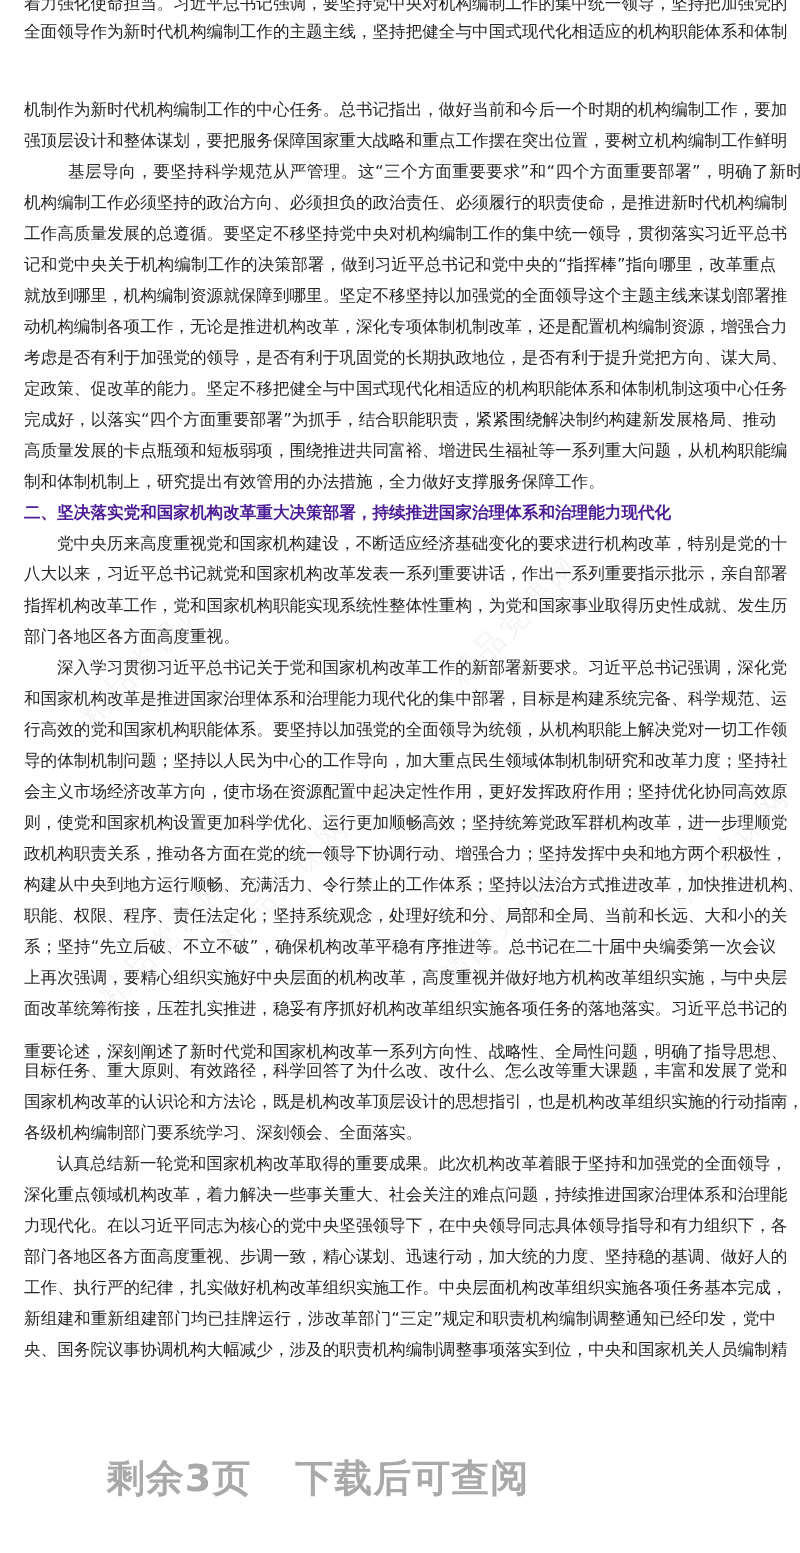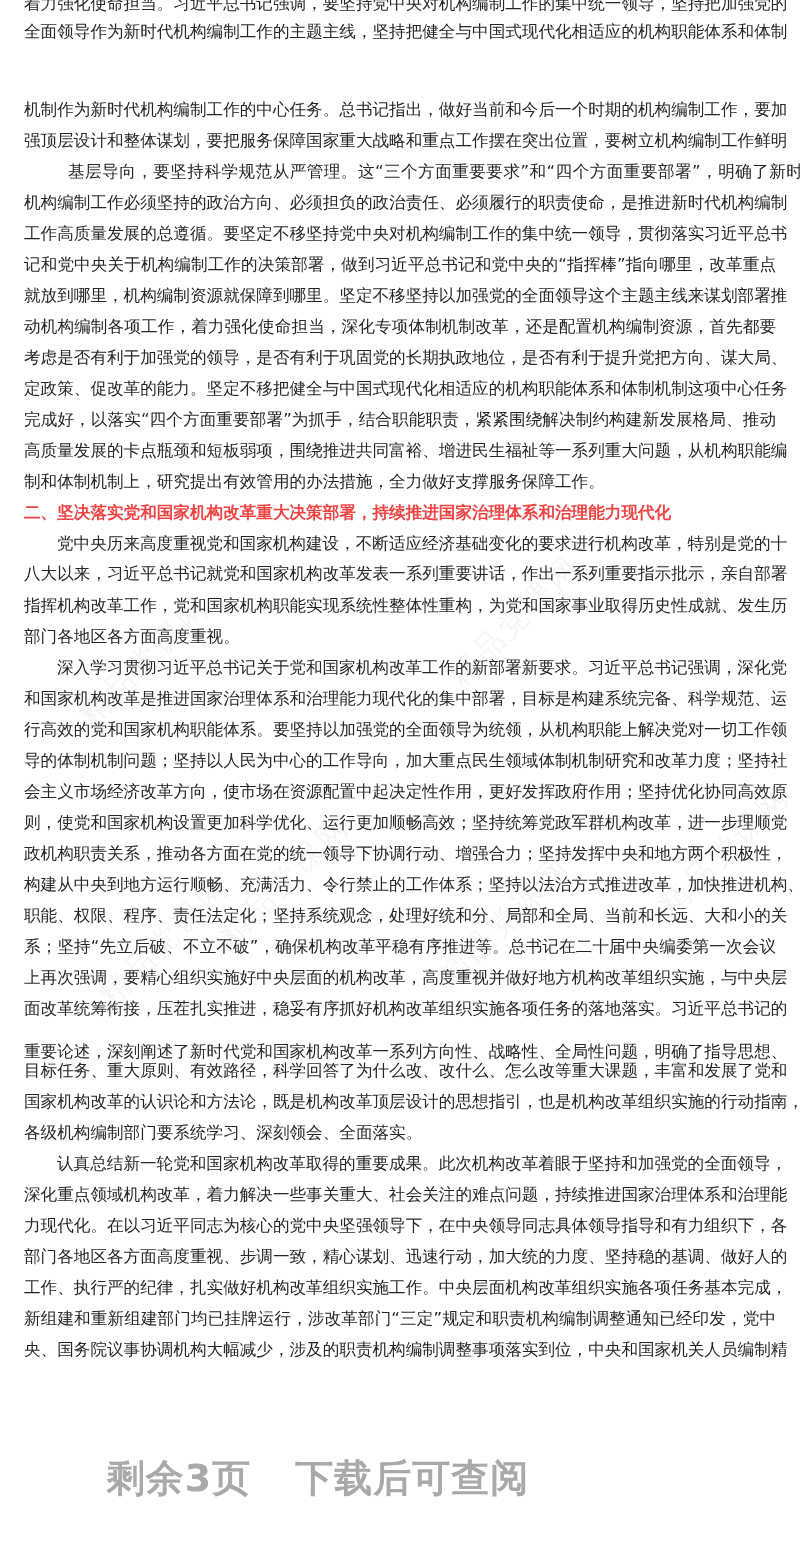--- a/index.html
+++ b/index.html
@@ -3,21 +3,21 @@
 <meta charset="utf-8">
 <style>
   html, body { margin: 0; padding: 0; background: #ffffff; }
   body { width: 800px; height: 1553px; position: relative; overflow: hidden;
          font-family: "DejaVu Sans", "Liberation Sans", sans-serif; color: #222; }
   .page { position: absolute; left: 0; top: 0; width: 800px; height: 1553px; }
   .line { position: absolute; left: 24px; width: 752px; font-size: 16.6px; line-height: 20px;
           white-space: nowrap; text-align: justify; text-align-last: justify; color: #262626; }
   .line.last { text-align-last: left; }
   .line.indent { left: 57px; width: 719px; }
-  .line.heading { font-weight: bold; text-align-last: left; color: #ef4444; }
+  .line.heading { font-weight: bold; text-align-last: left; color: #4c1d95; }
   .watermark { position: absolute; font-size: 30px; color: rgba(0,0,0,0.045);
                transform: rotate(-45deg); white-space: nowrap; pointer-events: none; letter-spacing: 4px; }
   .more-banner { position: absolute; left: 0; top: 1453px; width: 636px; text-align: center;
                  font-size: 38px; font-weight: bold; color: #a9a9a9; letter-spacing: 1px; }
   .more-banner span { margin: 0 22px; }
 </style>
 </head>
 <body>
 
 <div class="page">
@@ -35,21 +35,21 @@
   </div>
 
   <div>
     <div class="line" style="top:100px;">机制作为新时代机构编制工作的中心任务。总书记指出，做好当前和今后一个时期的机构编制工作，要加</div>
     <div class="line" style="top:131px;">强顶层设计和整体谋划，要把服务保障国家重大战略和重点工作摆在突出位置，要树立机构编制工作鲜明</div>
     <div class="line" style="top:162px;margin-left:44px;">基层导向，要坚持科学规范从严管理。这“三个方面重要要求”和“四个方面重要部署”，明确了新时代</div>
     <div class="line" style="top:193px;">机构编制工作必须坚持的政治方向、必须担负的政治责任、必须履行的职责使命，是推进新时代机构编制</div>
     <div class="line" style="top:224px;">工作高质量发展的总遵循。要坚定不移坚持党中央对机构编制工作的集中统一领导，贯彻落实习近平总书</div>
     <div class="line" style="top:255px;">记和党中央关于机构编制工作的决策部署，做到习近平总书记和党中央的“指挥棒”指向哪里，改革重点</div>
     <div class="line" style="top:286px;">就放到哪里，机构编制资源就保障到哪里。坚定不移坚持以加强党的全面领导这个主题主线来谋划部署推</div>
-    <div class="line" style="top:317px;">动机构编制各项工作，着力强化使命担当，深化专项体制机制改革，还是配置机构编制资源，首先都要</div>
+    <div class="line" style="top:317px;">动机构编制各项工作，无论是推进机构改革，深化专项体制机制改革，还是配置机构编制资源，增强合力</div>
     <div class="line" style="top:348px;">考虑是否有利于加强党的领导，是否有利于巩固党的长期执政地位，是否有利于提升党把方向、谋大局、</div>
     <div class="line" style="top:379px;">定政策、促改革的能力。坚定不移把健全与中国式现代化相适应的机构职能体系和体制机制这项中心任务</div>
     <div class="line" style="top:410px;">完成好，以落实“四个方面重要部署”为抓手，结合职能职责，紧紧围绕解决制约构建新发展格局、推动</div>
     <div class="line" style="top:441px;">高质量发展的卡点瓶颈和短板弱项，围绕推进共同富裕、增进民生福祉等一系列重大问题，从机构职能编</div>
     <div class="line last" style="top:472px;">制和体制机制上，研究提出有效管用的办法措施，全力做好支撑服务保障工作。</div>
   </div>
 
   <div class="line heading" style="top:503px;">二、坚决落实党和国家机构改革重大决策部署，持续推进国家治理体系和治理能力现代化</div>
 
   <div>

